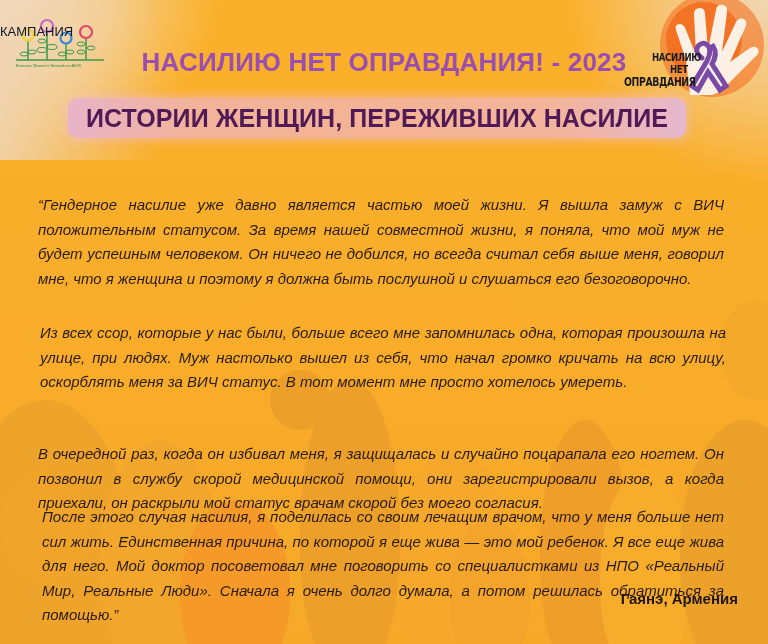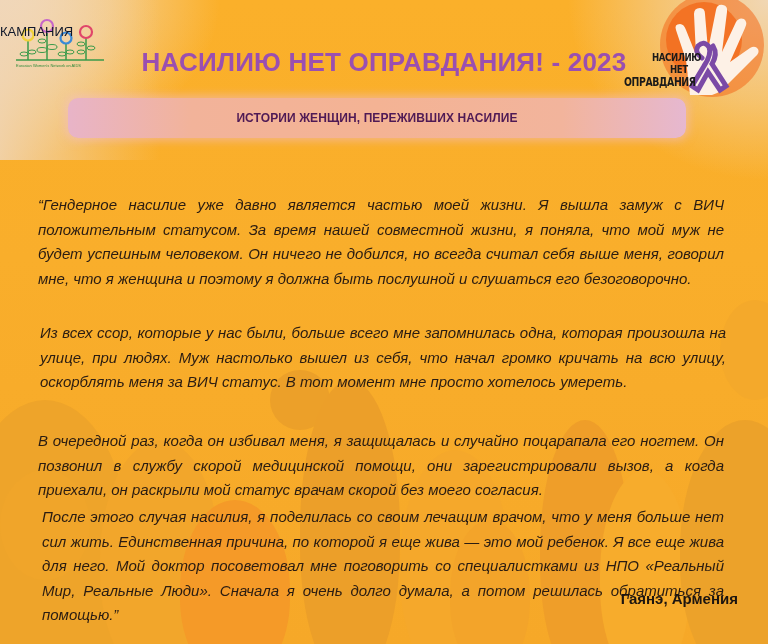--- a/index.html
+++ b/index.html
@@ -53,32 +53,32 @@
     }
 
     .banner {
       position: absolute; left: 68px; top: 98px; width: 618px; height: 40px;
       border-radius: 10px;
       background: linear-gradient(90deg, #e8b4c8 0%, #f2b39a 20%, #f4b394 50%, #f2b49c 80%, #e6b8d0 100%);
       box-shadow: 0 0 8px 3px rgba(240, 190, 200, 0.55);
       display: flex; align-items: center; justify-content: center;
     }
     .banner span {
-      font-weight: bold; font-size: 12px; color: #4f1a55; letter-spacing: 0.1px; text-align: center;
+      font-weight: bold; font-size: 25px; color: #4f1a55; letter-spacing: 0.1px; text-align: center;
     }
 
     .para {
       position: absolute; left: 38px; width: 686px;
       font-style: italic; font-size: 15px; line-height: 24.5px; color: #2a1c12;
       text-align: justify;
       margin-top: 28px;
     }
     .p1 { top: 165px; }
     .p2 { top: 293px; left: 40px; width: 686px; }
-    .p3 { top: 401px; left: 38px; width: 686px; }
+    .p3 { top: 414px; left: 38px; width: 686px; }
     .p4 { top: 477px; left: 42px; width: 682px; }
 
     .signature {
       position: absolute; right: 30px; top: 590px;
       font-weight: bold; font-size: 15px; color: #1c1510; margin-left: 6px;
     }
   </style>
 </head>
 <body>
 

